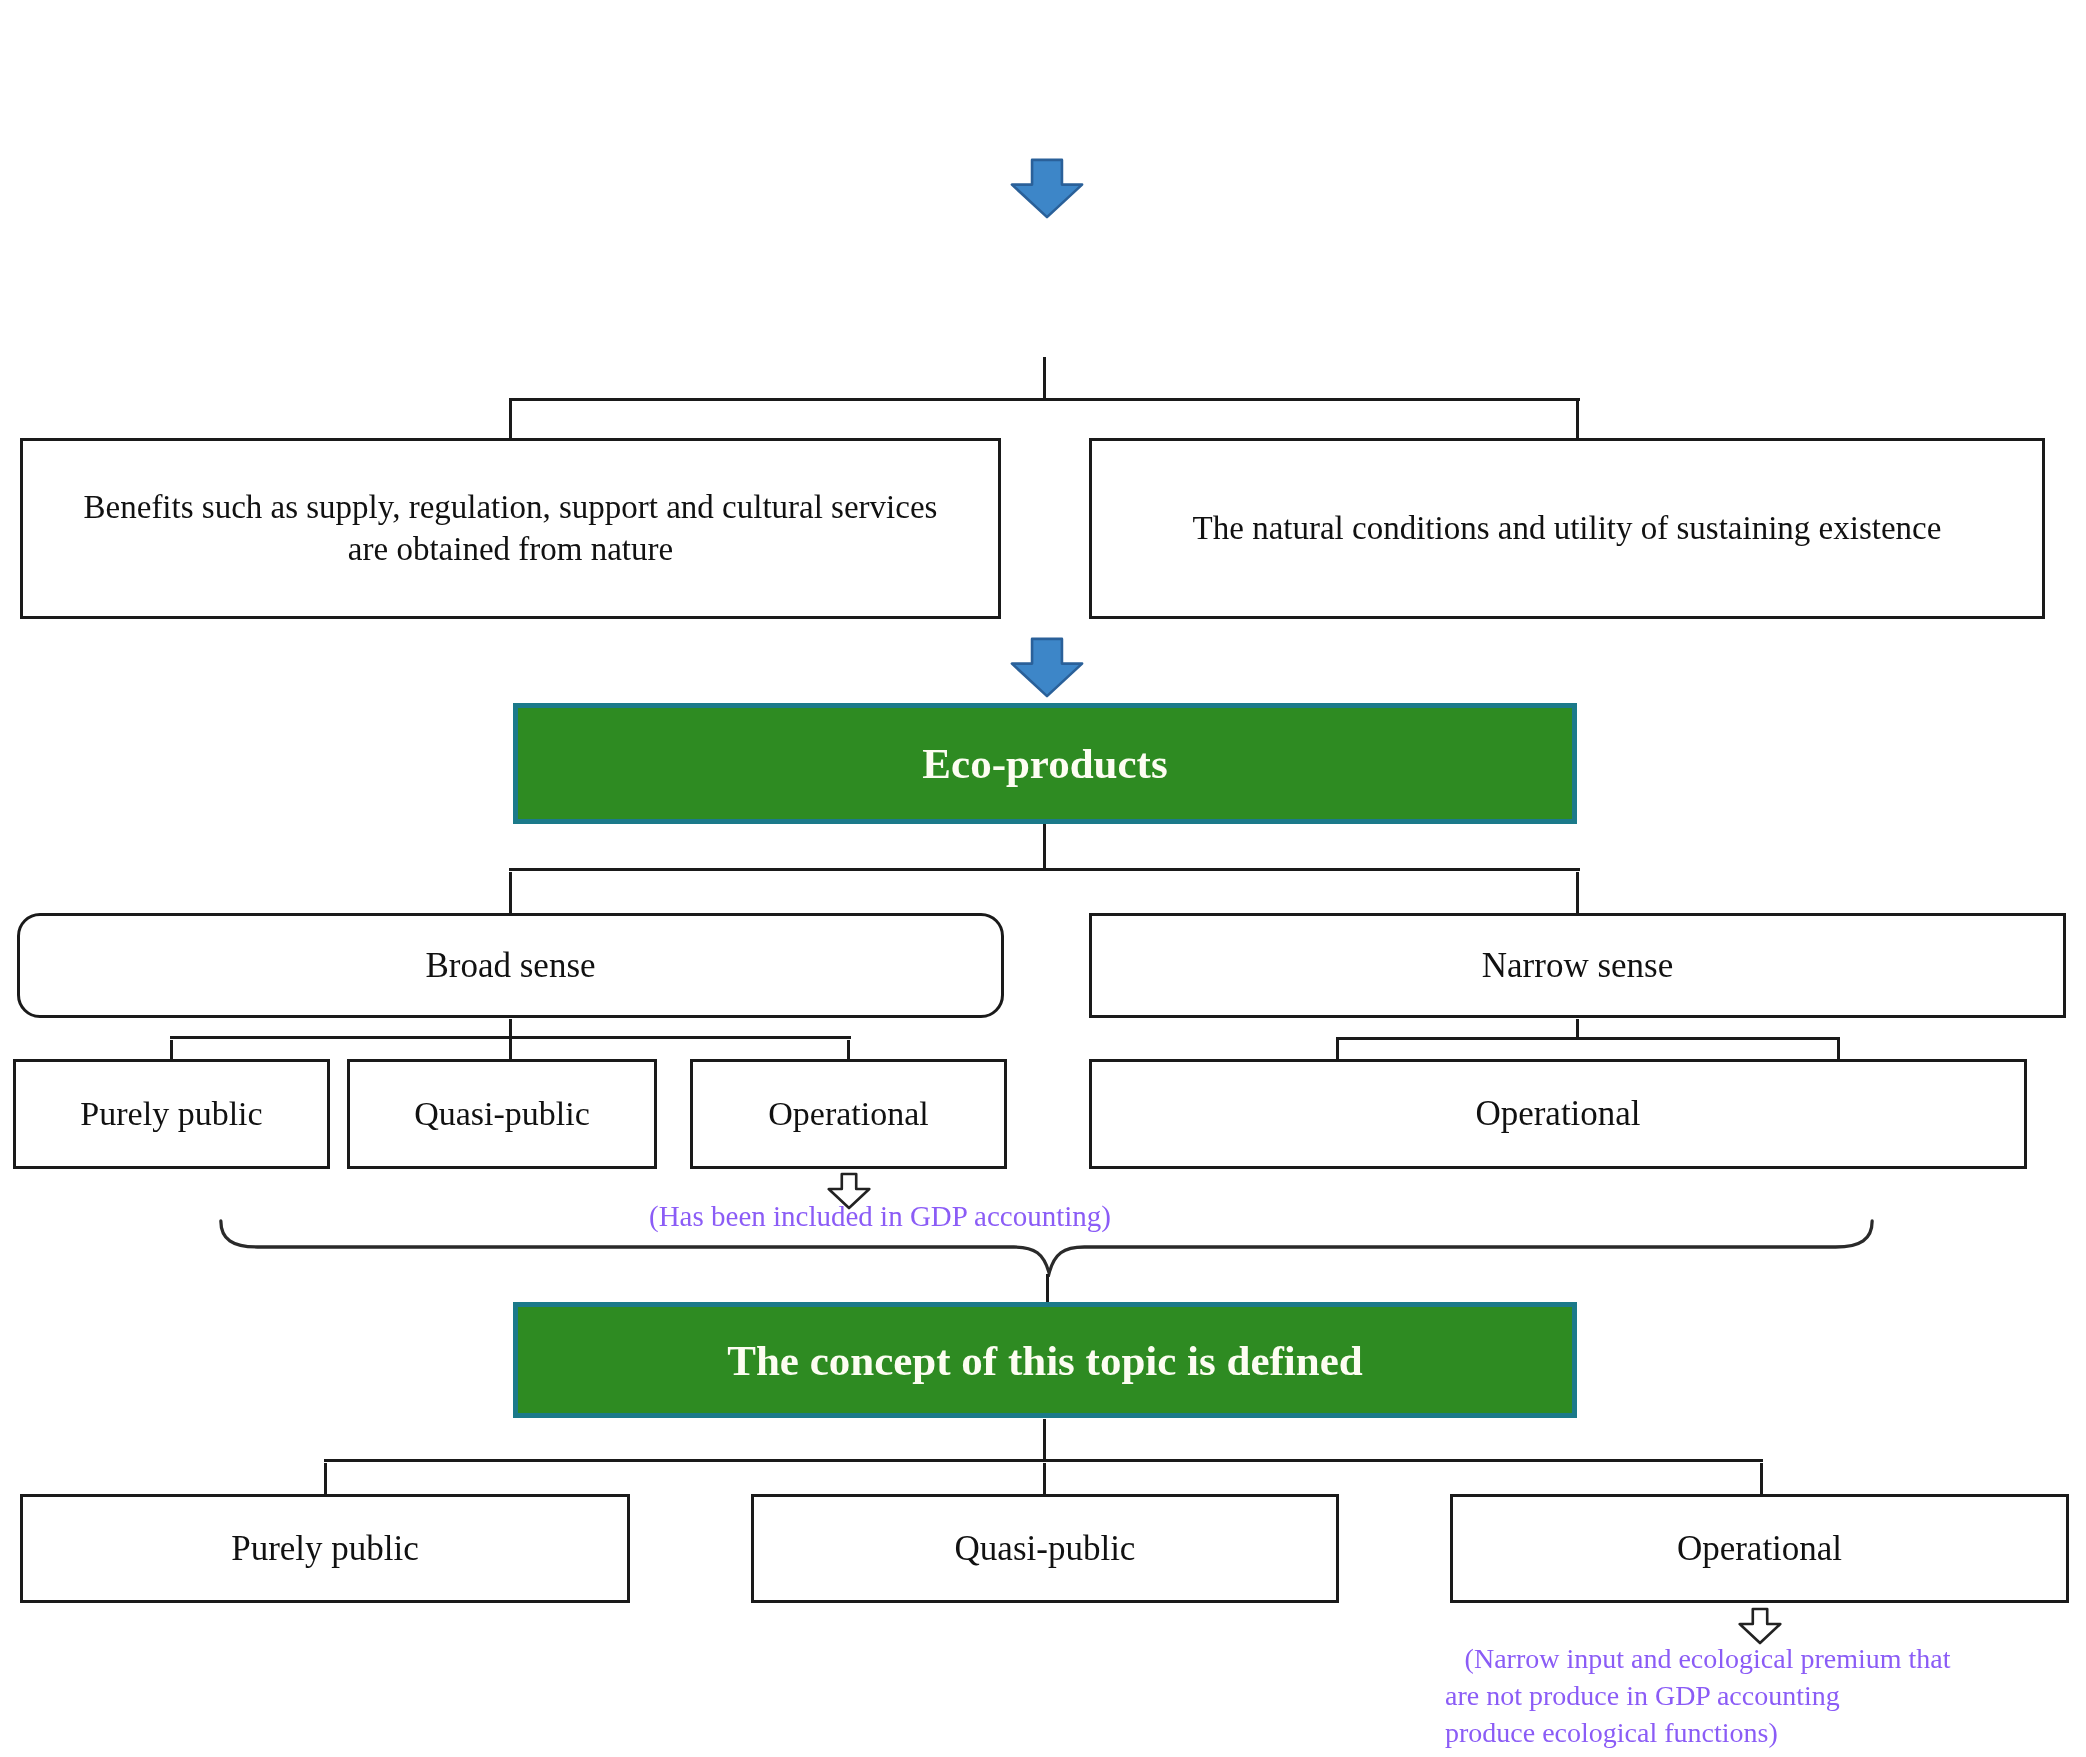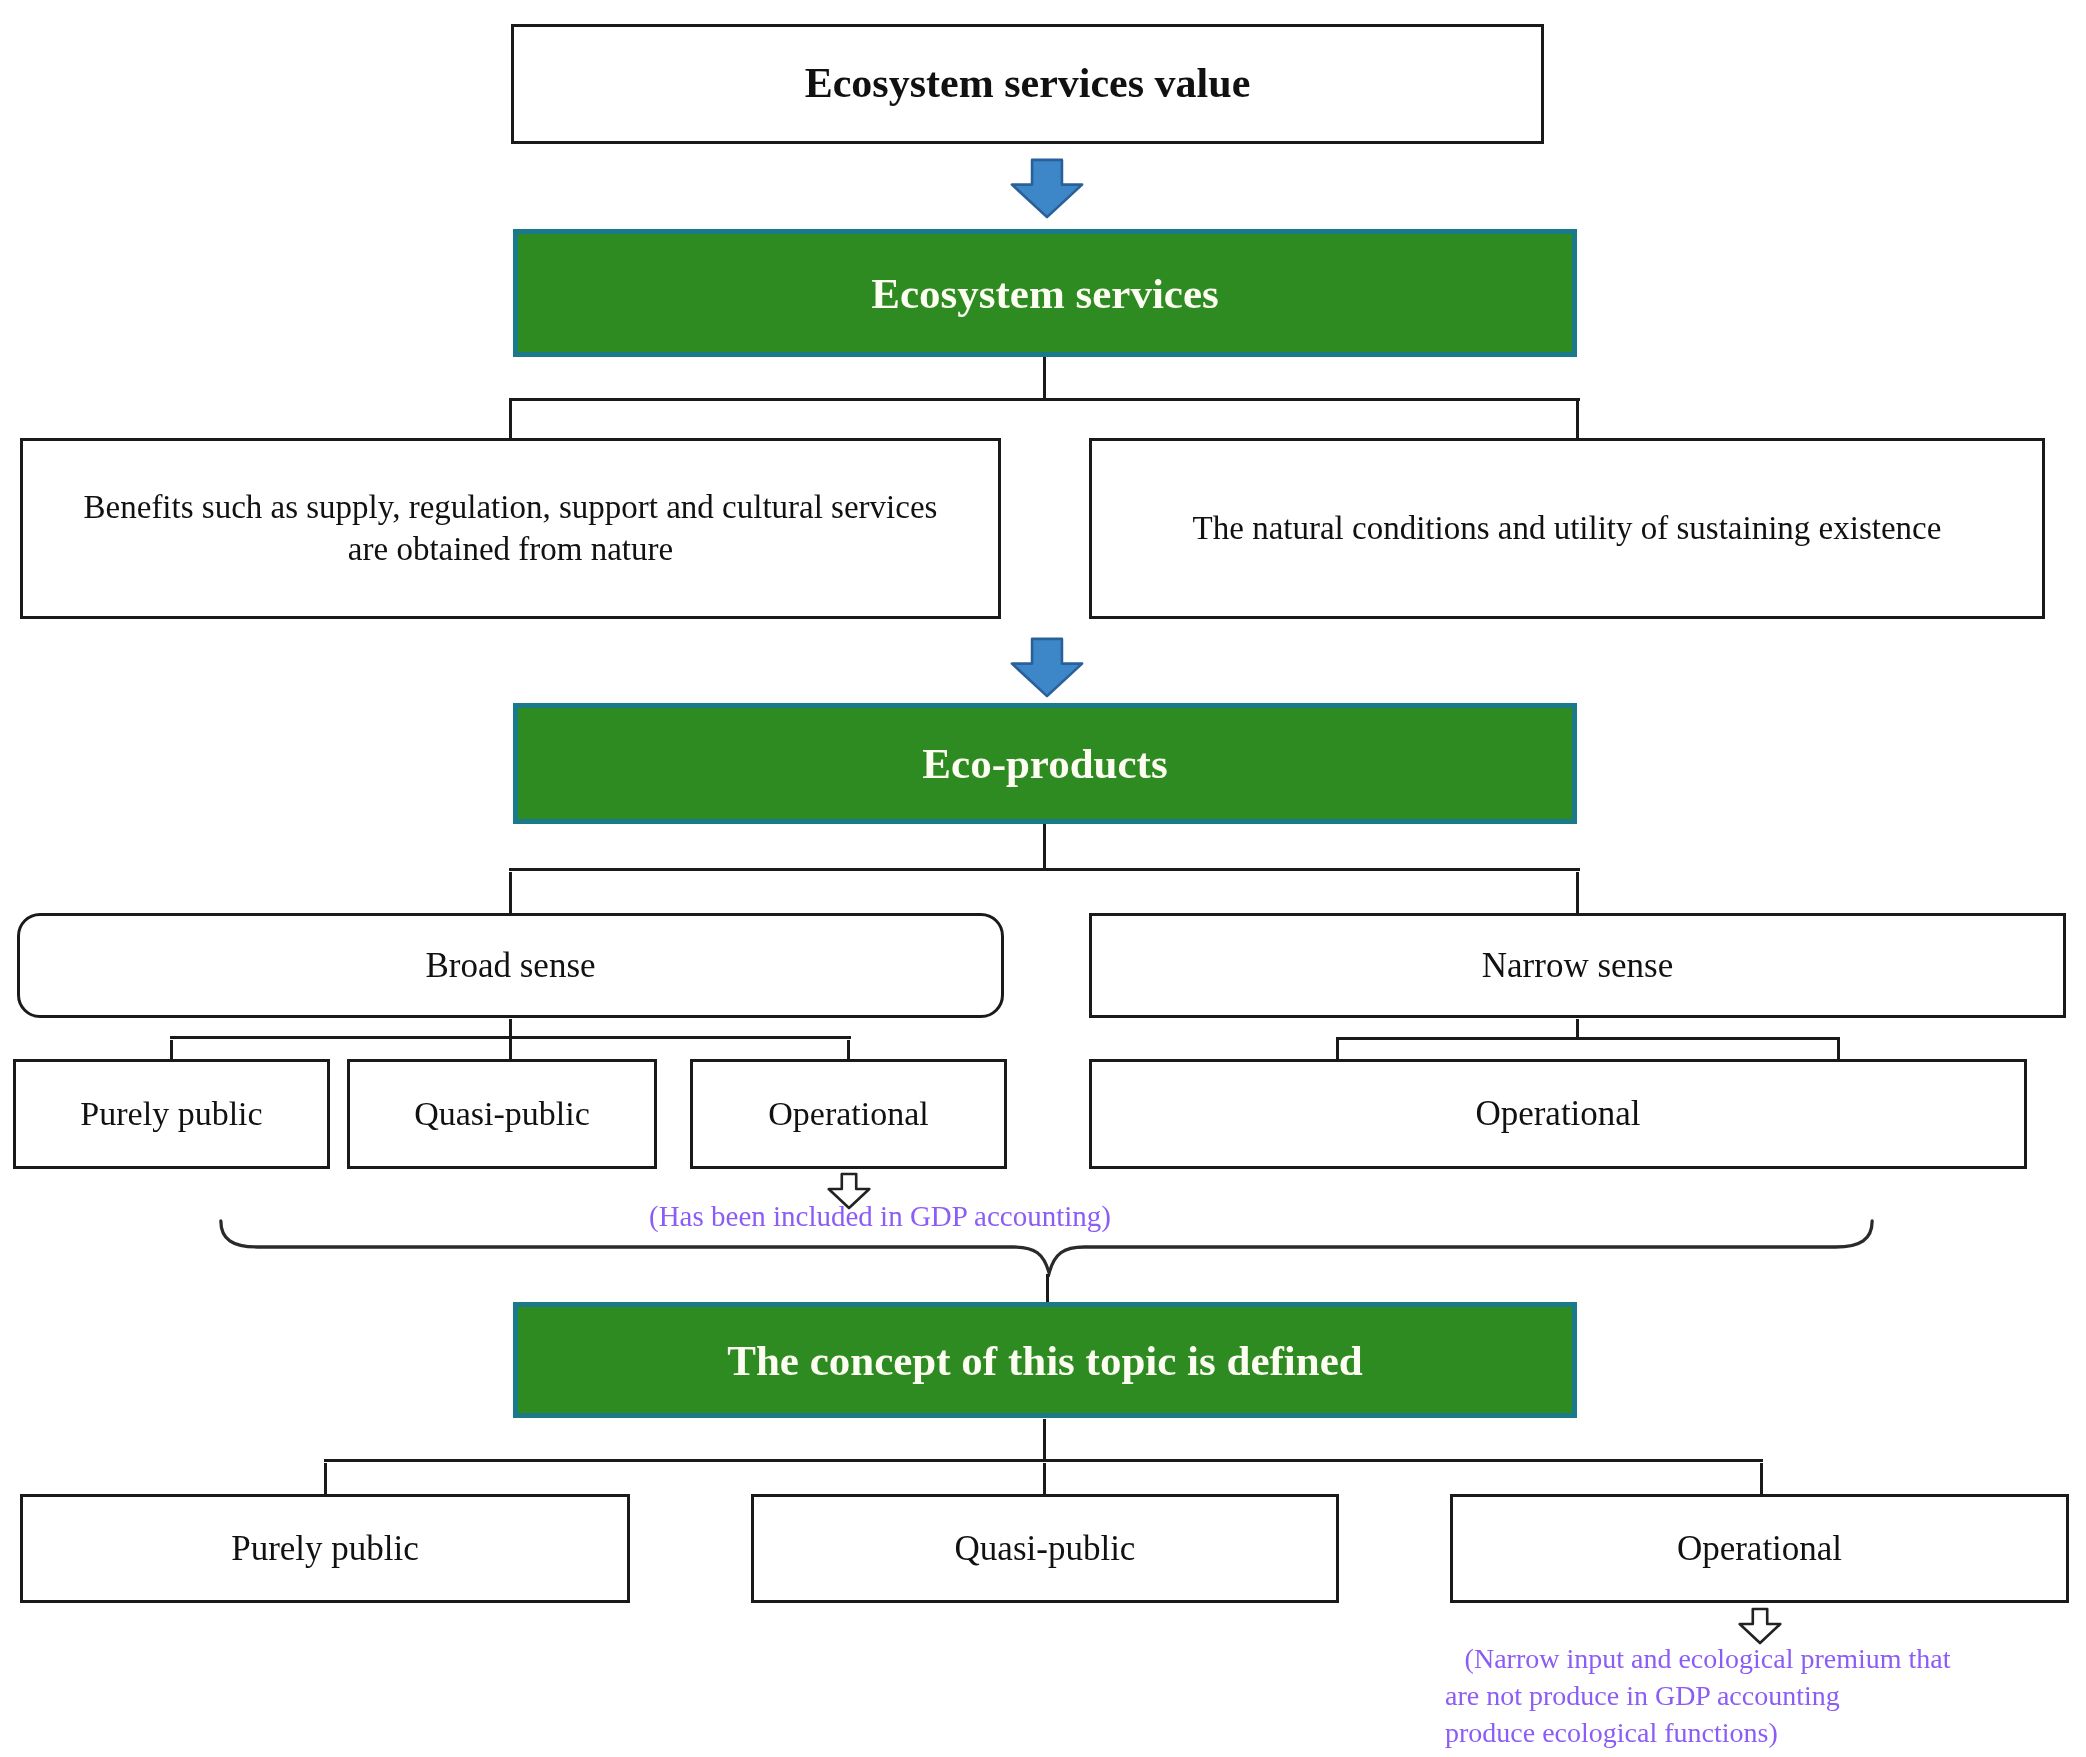--- a/index.html
+++ b/index.html
@@ -25,31 +25,25 @@
   .brace{position:absolute;}
   .brace path{fill:none;stroke:#2a2a2a;stroke-width:5;stroke-linecap:round;}
   .note2-line{display:block;}
   .note2-indent{padding-left:19.6px;}
 </style>
 </head>
 <body>
 
 <div id="canvas">
 
-  <div class="box f64" style="left:511px;top:23.5px;width:1033px;height:120px;">
-    <span>Ecosystem services value</span>
-  </div>
 
   <svg class="blue-arrow" style="left:1008px;top:157px;" width="78" height="63" viewBox="0 0 120 96">
     <path d="M37,4 L83,4 L83,42 L114,42 L60,92 L6,42 L37,42 Z"></path>
   </svg>
 
-  <div class="gbox f66" style="left:513px;top:229px;width:1064px;height:128px;">
-    <span>Ecosystem services</span>
-  </div>
 
   <div class="line" style="left:1043px;top:357px;width:3.3px;height:43px;"></div>
   <div class="line" style="left:509px;top:398px;width:1071px;height:3.3px;"></div>
   <div class="line" style="left:509px;top:401px;width:3.3px;height:37px;"></div>
   <div class="line" style="left:1576px;top:401px;width:3.3px;height:37px;"></div>
 
   <div class="box f50" style="left:20px;top:438px;width:981px;height:181px;padding:0 39px;">
     <span>Benefits such as supply, regulation, support and cultural services are obtained from nature</span>
   </div>
   <div class="box f50" style="left:1089px;top:438px;width:956px;height:181px;padding:0 22px;">

